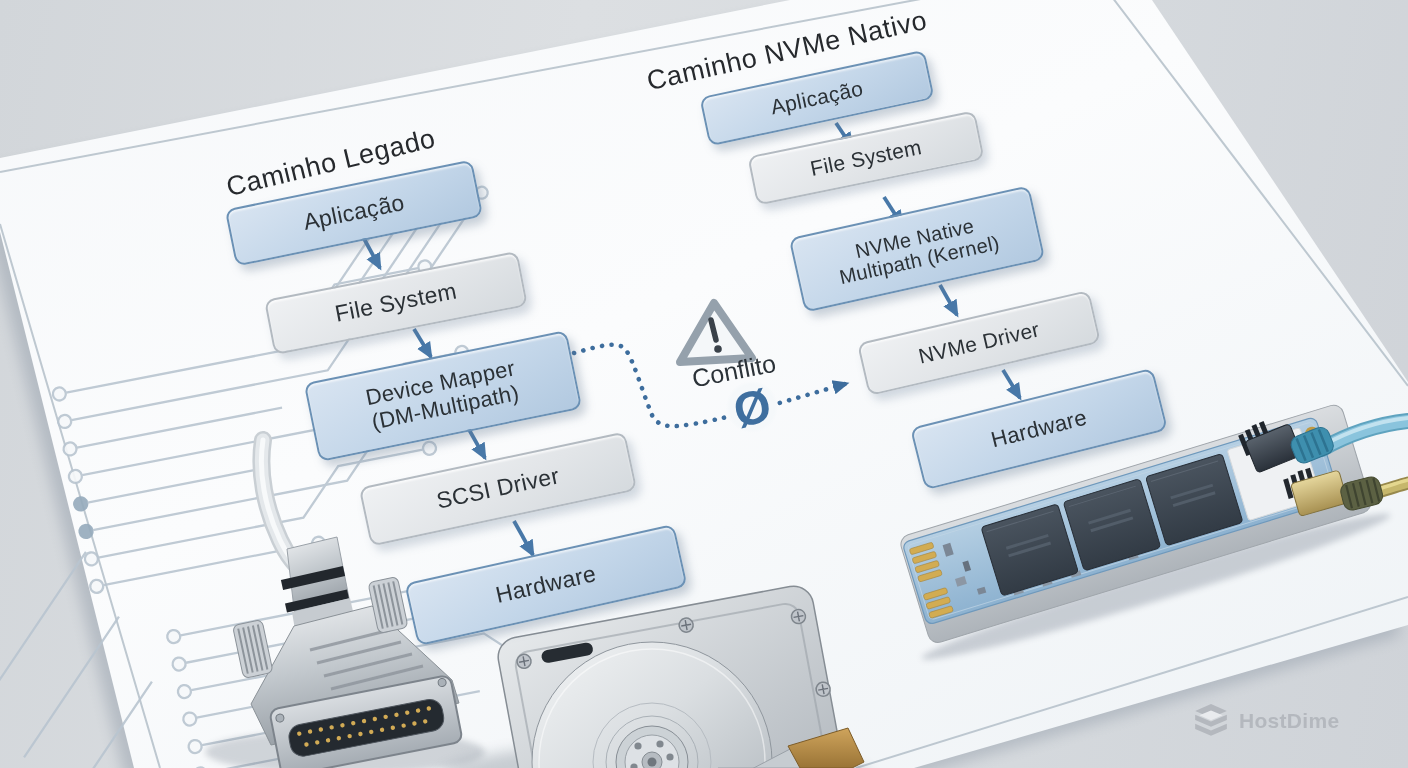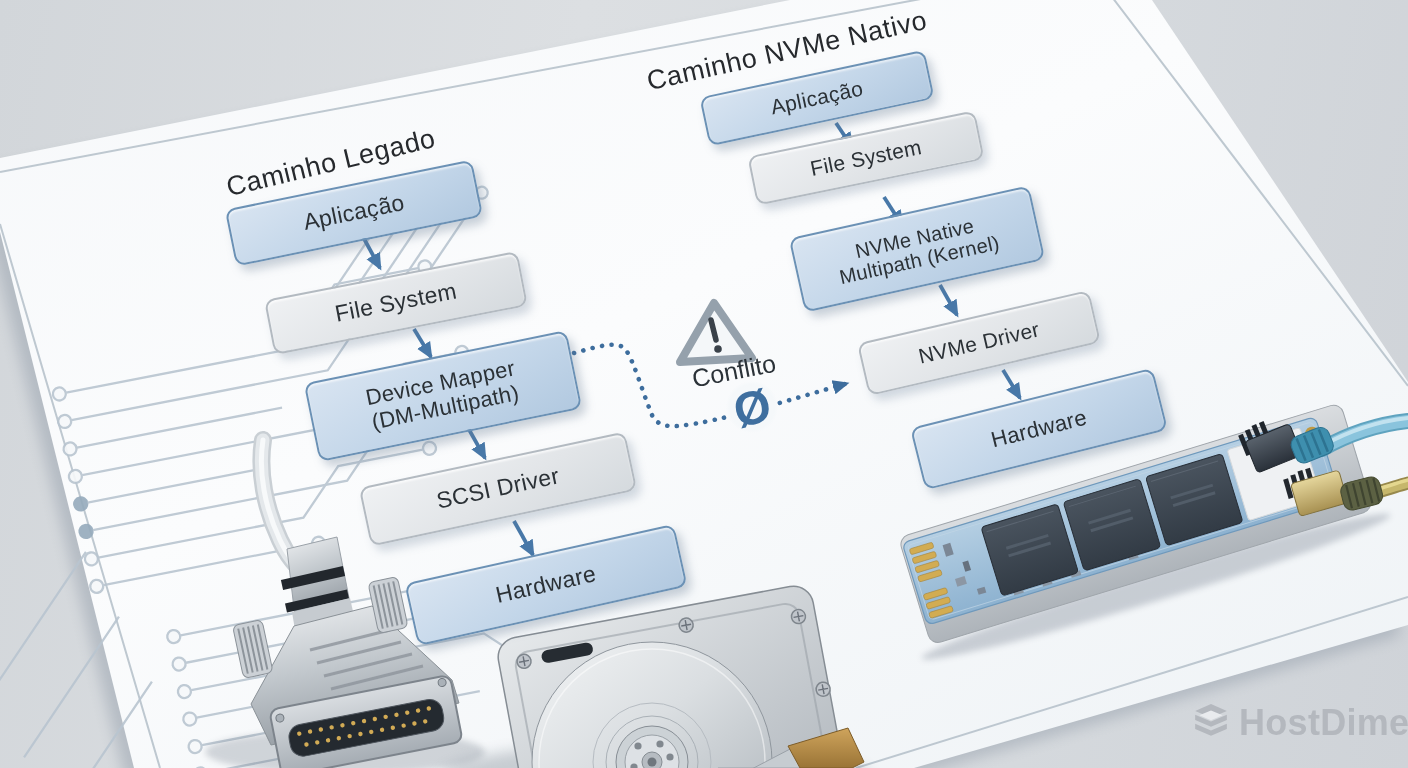--- a/index.html
+++ b/index.html
@@ -21,22 +21,22 @@
   .node.gray{background:linear-gradient(160deg,#eff1f3 0%,#e2e5e8 55%,#d5dade 100%);
              border:2px solid #b3bac1;
              box-shadow:inset 0 2px 2px rgba(255,255,255,.7), 4px 7px 10px rgba(105,125,150,.28);}
   .fs23{font-size:23px;} .fs22{font-size:22px;} .fs21{font-size:21px;} .fs20{font-size:20px;}
   .conflict-label{position:absolute;transform:translate(-50%,-50%) rotate(-11deg);
                   font-size:25px;font-weight:500;color:#2b3238;white-space:nowrap;}
   .nosign{position:absolute;width:58px;height:58px;display:flex;align-items:center;justify-content:center;
           transform:translate(-50%,-50%) rotate(-12deg);
           font-size:47px;font-weight:600;color:#3f6f9f;
           background:radial-gradient(circle,#f5f8fa 55%,rgba(245,248,250,0) 64%);border-radius:50%;}
-  .watermark{position:absolute;left:1192px;top:702px;display:flex;align-items:flex-start;gap:9px;
-             color:#b4b8be;font-size:36px;font-weight:700;letter-spacing:.3px;}
+  .watermark{position:absolute;left:1192px;top:702px;display:flex;align-items:center;gap:9px;
+             color:#b4b8be;font-size:21px;font-weight:700;letter-spacing:.3px;}
   .watermark svg{display:block;}
 </style>
 </head>
 <body>
 
 <div class="scene">
 
 <svg class="base" width="1408" height="768" viewBox="0 0 1408 768">
   <defs>
     <linearGradient id="paperG" x1="0" y1="0" x2="0.9" y2="1">

